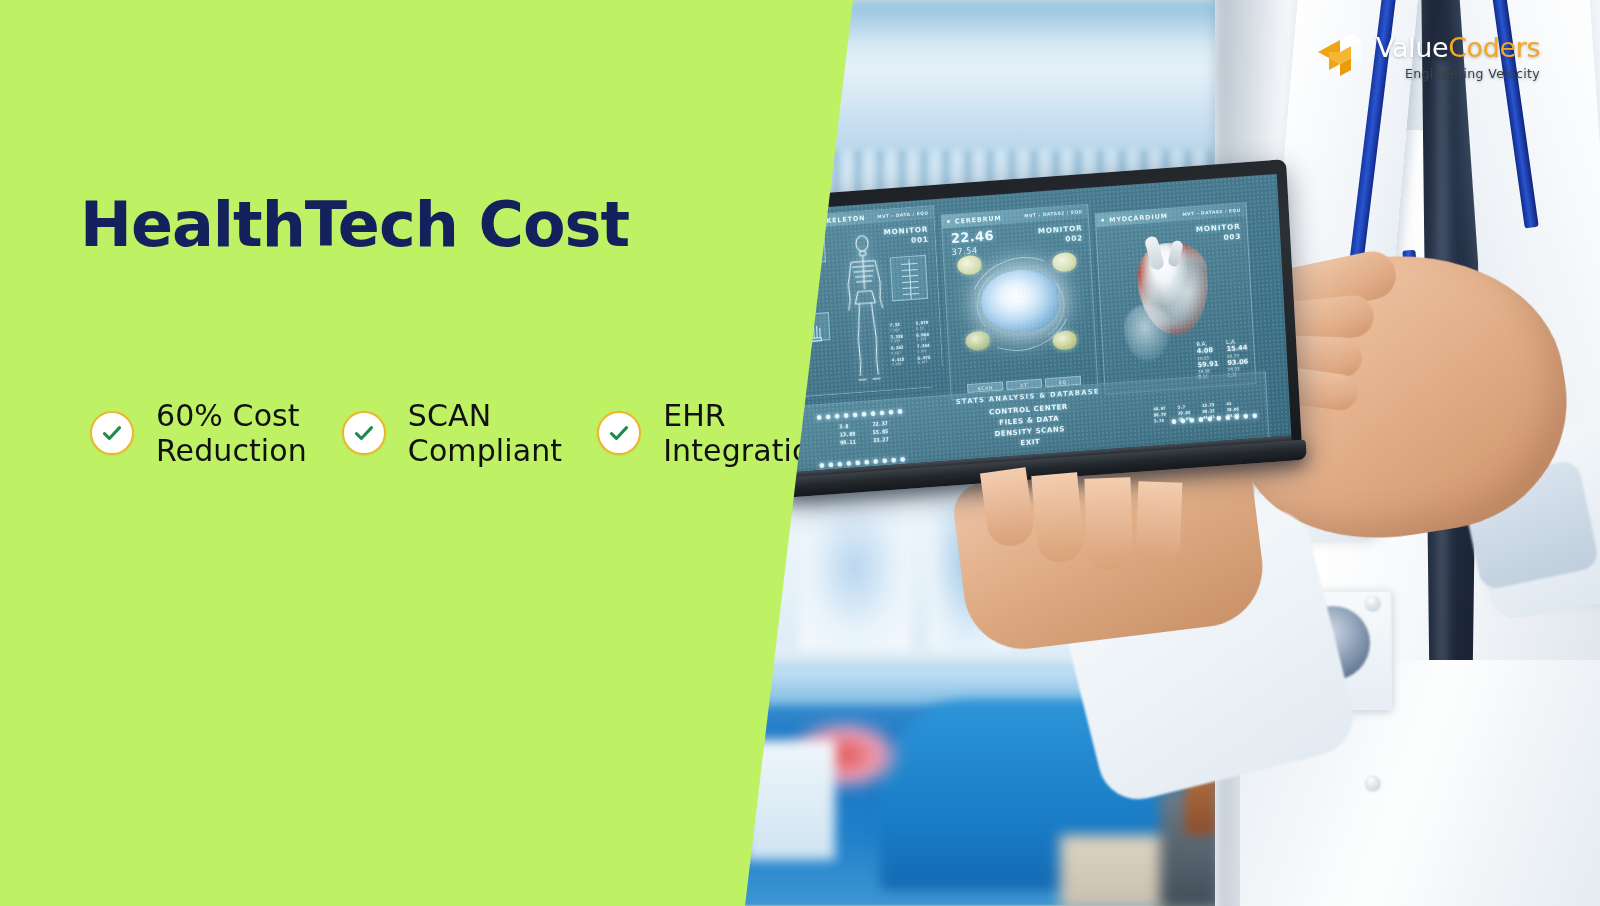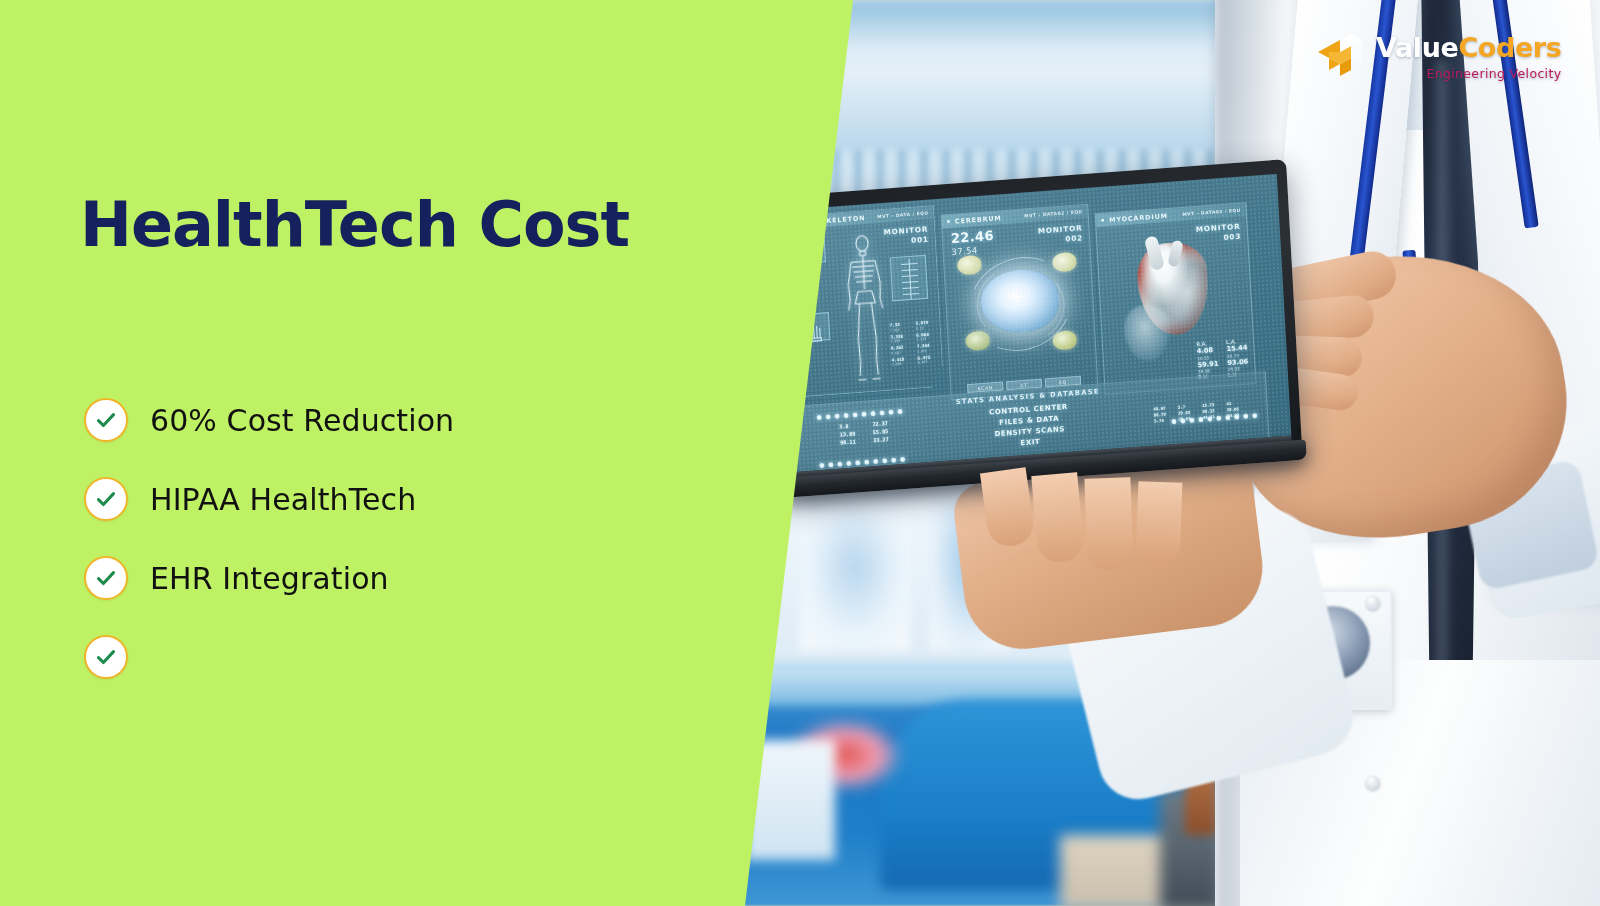--- a/index.html
+++ b/index.html
@@ -444,22 +444,22 @@
   .content{
     position:absolute; left:80px; top:0; width:640px; height:906px;
   }
   .title{
     position:absolute; left:0; top:190px; width:600px;
     font-family:"DejaVu Sans", sans-serif;
     font-weight:bold; font-size:62px; line-height:1.14;
     color:#14215C; letter-spacing:-1px;
   }
   .bullets{
-    position:absolute; left:4px; top:398px; width:600px;
-    display:flex; flex-direction:column; gap:35px;
+    position:absolute; left:10px; top:398px; width:600px;
+    display:flex; flex-direction:row; gap:35px;
   }
   .bullet{ display:flex; align-items:center; gap:22px; }
   .check{
     width:44px; height:44px; flex:0 0 44px; border-radius:50%;
     background:#ffffff; border:2px solid #F0B429;
     display:flex; align-items:center; justify-content:center;
     box-shadow:0 1px 2px rgba(160,120,30,.15);
   }
   .check svg{ display:block; }
   .bullet-text{
@@ -468,29 +468,29 @@
   }
 
   
   .logo{
     position:absolute; left:1318px; top:32px; z-index:20;
     display:flex; align-items:flex-start; gap:12px;
   }
   .logo-mark{ width:46px; height:46px; display:block; flex:0 0 46px; }
   .logo-text{ padding-top:2px; }
   .logo-word{
-    font-family:"DejaVu Sans", sans-serif; font-weight:bold;
+    font-family:"DejaVu Sans", sans-serif; font-weight:normal;
     font-size:27px; line-height:1; letter-spacing:-.4px;
     text-shadow:0 1px 3px rgba(40,60,90,.35);
   }
   .lw-a{ color:#ffffff; }
   .lw-b{ color:#F5A623; }
   .logo-tag{
     font-family:"DejaVu Sans", sans-serif;
-    font-size:12.5px; color:#be185d; letter-spacing:.35px;
+    font-size:12.5px; color:#404040; letter-spacing:.35px;
     margin-top:5px; text-align:right;
     text-shadow:0 1px 3px rgba(40,60,90,.4);
   }
 </style>
 </head>
 <body>
 
 <div class="photo-pane">
   <div class="lab-bg"></div>
   <div class="lab-shelf"></div>
@@ -798,21 +798,21 @@
             </svg>
         </span>
         <span class="bullet-text">60% Cost Reduction</span>
       </li>
       <li class="bullet">
         <span class="check">
           <svg width="24" height="24" viewBox="0 0 24 24">
               <path d="M4.5 12.6 L9.4 17.5 L19.5 6.6" fill="none" stroke="#1E8A4C" stroke-width="3.1" stroke-linecap="round" stroke-linejoin="round"></path>
             </svg>
         </span>
-        <span class="bullet-text">HIPAA HealthTech</span>
+        <span class="bullet-text">SCAN Compliant</span>
       </li>
       <li class="bullet">
         <span class="check">
           <svg width="24" height="24" viewBox="0 0 24 24">
               <path d="M4.5 12.6 L9.4 17.5 L19.5 6.6" fill="none" stroke="#1E8A4C" stroke-width="3.1" stroke-linecap="round" stroke-linejoin="round"></path>
             </svg>
         </span>
         <span class="bullet-text">EHR Integration</span>
       </li>
       <li class="bullet">

